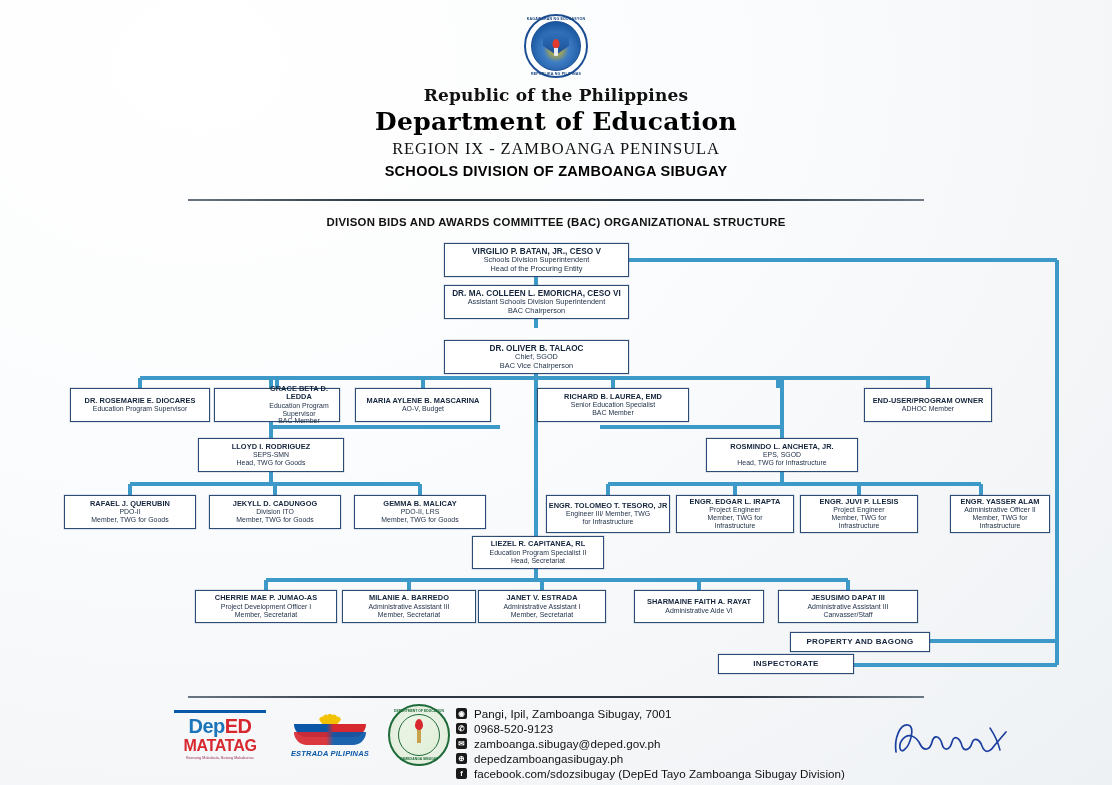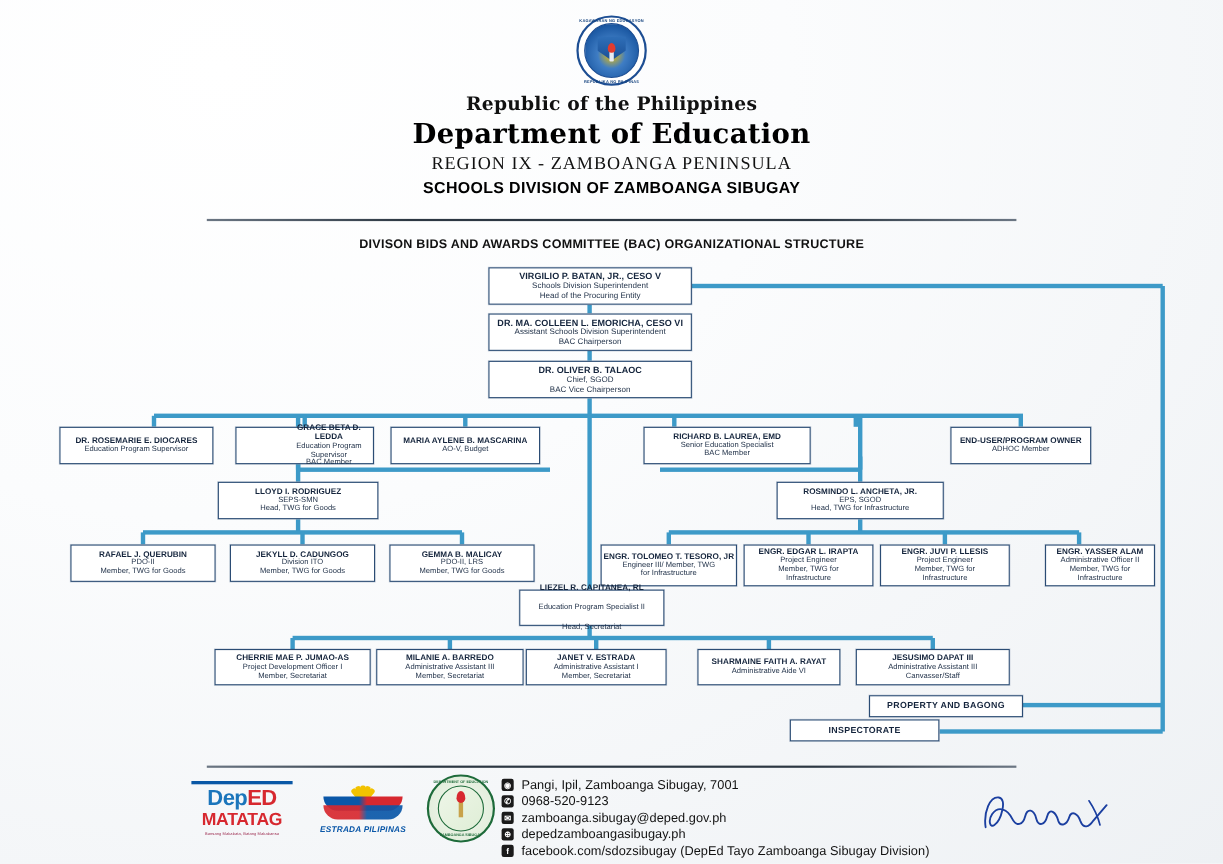--- a/index.html
+++ b/index.html
@@ -196,39 +196,39 @@
       <div class="node big" style="left: 444px; top: 243px; width: 185px; height: 34px;">
         <div class="nm">VIRGILIO P. BATAN, JR., CESO V</div>
         <div class="ln">Schools Division Superintendent</div>
         <div class="ln">Head of the Procuring Entity</div>
       </div>
       <div class="node big" style="left: 444px; top: 285px; width: 185px; height: 34px;">
         <div class="nm">DR. MA. COLLEEN L. EMORICHA, CESO VI</div>
         <div class="ln">Assistant Schools Division Superintendent</div>
         <div class="ln">BAC Chairperson</div>
       </div>
-      <div class="node big" style="left: 444px; top: 328px; width: 185px; height: 34px;">
+      <div class="node big" style="left: 444px; top: 340px; width: 185px; height: 34px;">
         <div class="nm">DR. OLIVER B. TALAOC</div>
         <div class="ln">Chief, SGOD</div>
         <div class="ln">BAC Vice Chairperson</div>
       </div>
-      <div class="node" style="left: 54px; top: 388px; width: 140px; height: 34px;">
+      <div class="node" style="left: 70px; top: 388px; width: 140px; height: 34px;">
         <div class="nm">DR. ROSEMARIE E. DIOCARES</div>
         <div class="ln">Education Program Supervisor</div>
       </div>
       <div class="node" style="left: 214px; top: 388px; width: 126px; height: 34px; padding-left: 44px;">
         <div class="nm">GRACE BETA D. LEDDA</div>
         <div class="ln">Education Program Supervisor</div>
         <div class="ln">BAC Member</div>
       </div>
       <div class="node" style="left: 355px; top: 388px; width: 136px; height: 34px;">
         <div class="nm">MARIA AYLENE B. MASCARINA</div>
         <div class="ln">AO-V, Budget</div>
       </div>
-      <div class="node" style="left: 537px; top: 388px; width: 152px; height: 34px; margin-left: 48px;">
+      <div class="node" style="left: 537px; top: 388px; width: 152px; height: 34px;">
         <div class="nm">RICHARD B. LAUREA, EMD</div>
         <div class="ln">Senior Education Specialist</div>
         <div class="ln">BAC Member</div>
       </div>
       <div class="node" style="left: 864px; top: 388px; width: 128px; height: 34px;">
         <div class="nm">END-USER/PROGRAM OWNER</div>
         <div class="ln">ADHOC Member</div>
       </div>
       <div class="node" style="left: 198px; top: 438px; width: 146px; height: 34px;">
         <div class="nm">LLOYD I. RODRIGUEZ</div>
@@ -271,21 +271,21 @@
         <div class="ln">Project Engineer</div>
         <div class="ln">Member, TWG for</div>
         <div class="ln">Infrastructure</div>
       </div>
       <div class="node" style="left: 922px; top: 495px; width: 100px; height: 38px; margin-left: 28px;">
         <div class="nm">ENGR. YASSER ALAM</div>
         <div class="ln">Administrative Officer II</div>
         <div class="ln">Member, TWG for</div>
         <div class="ln">Infrastructure</div>
       </div>
-      <div class="node" style="left: 472px; top: 536px; width: 132px; height: 33px; gap: 10px;">
+      <div class="node" style="left: 472px; top: 536px; width: 132px; height: 33px;">
         <div class="nm">LIEZEL R. CAPITANEA, RL</div>
         <div class="ln">Education Program Specialist II</div>
         <div class="ln">Head, Secretariat</div>
       </div>
       <div class="node" style="left: 195px; top: 590px; width: 142px; height: 33px;">
         <div class="nm">CHERRIE MAE P. JUMAO-AS</div>
         <div class="ln">Project Development Officer I</div>
         <div class="ln">Member, Secretariat</div>
       </div>
       <div class="node" style="left: 342px; top: 590px; width: 134px; height: 33px;">

